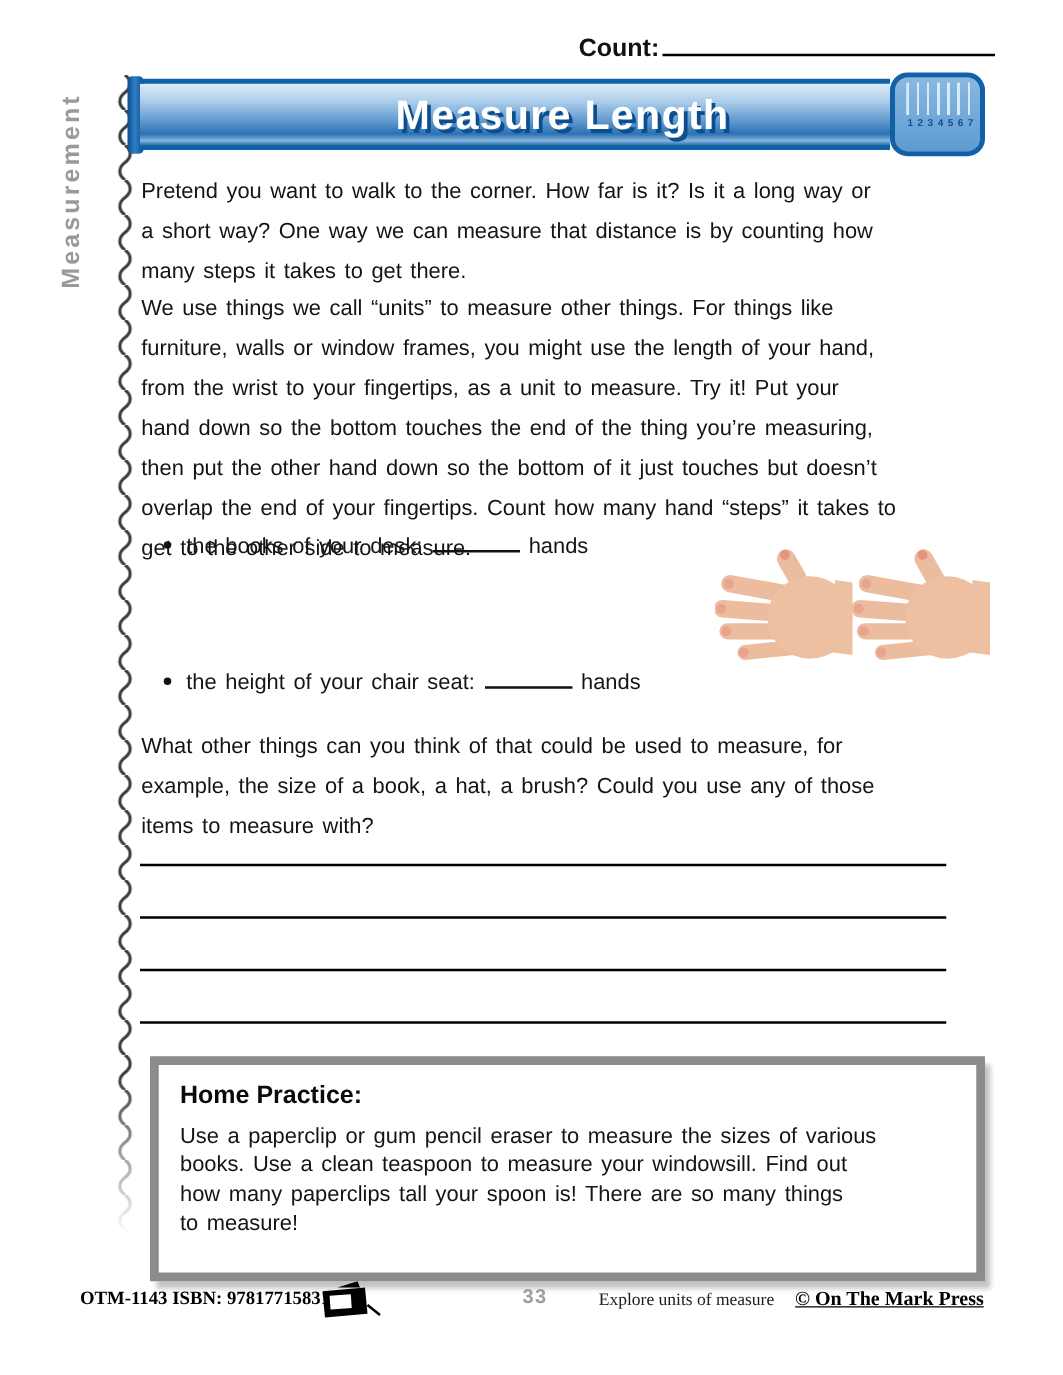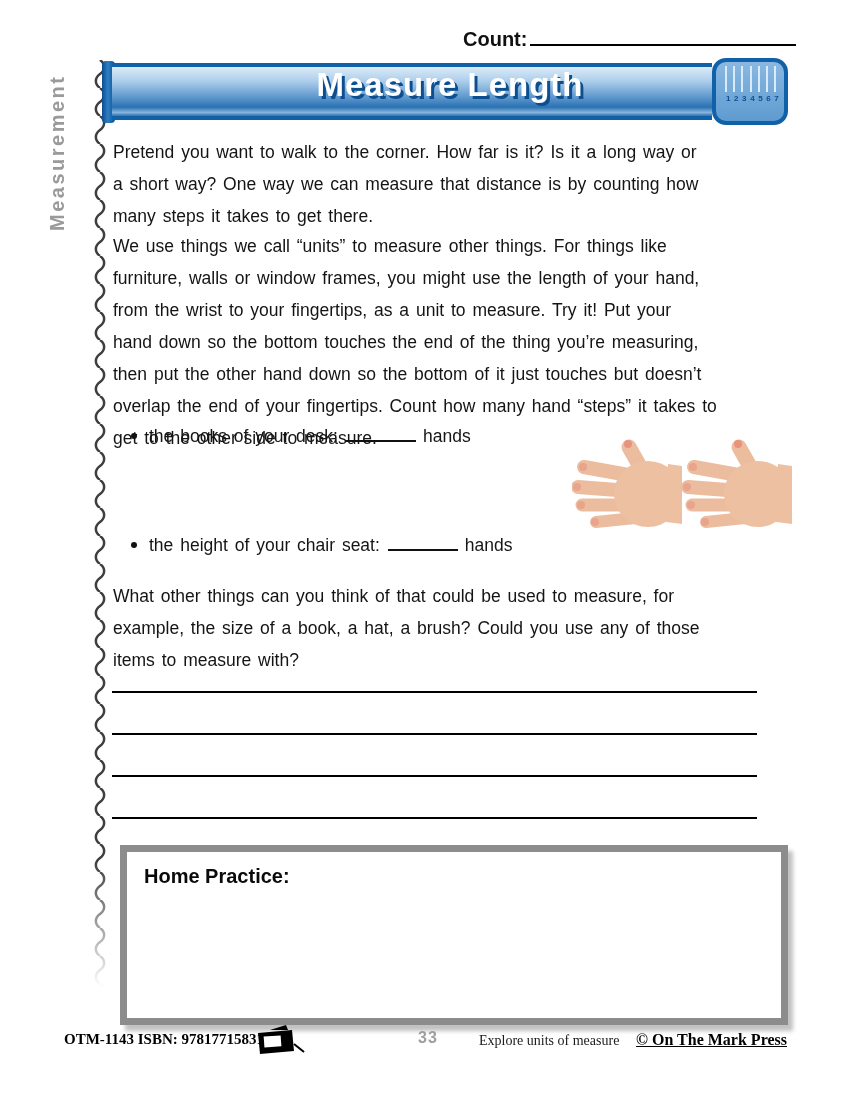--- a/index.html
+++ b/index.html
@@ -23,21 +23,21 @@
   .wave-wrap { position:absolute; left:91px; top:60px; width:18px; height:945px; }
   .wave-fade { position:absolute; left:88px; top:860px; width:26px; height:150px;
     background:linear-gradient(180deg, rgba(255,255,255,0) 0%, #ffffff 85%); }
 
   
   .banner-cap { position:absolute; left:102px; top:61px; width:13px; height:62px;
     background:linear-gradient(90deg,#0c4c8e,#2f7fc4 45%,#0c4c8e); border-radius:4px; }
   .banner-bar { position:absolute; left:112px; top:63px; width:600px; height:57px;
     border-top:4px solid #1161a8; border-bottom:4px solid #1161a8;
     background:linear-gradient(180deg,#dcebf7 0%,#aecfeb 28%,#5e97cd 62%,#2b72b3 82%,#87b5dd 93%,#2b72b3 100%); }
-  .banner-title { position:absolute; left:112px; top:63px; width:676px; height:44px;
+  .banner-title { position:absolute; left:112px; top:63px; width:676px; height:57px;
     display:flex; align-items:center; justify-content:center;
     font-size:33px; font-weight:bold; color:#ffffff; letter-spacing:1px;
     text-shadow:3px 3px 0 #0d4f8e; z-index:3; }
   .ruler { position:absolute; left:712px; top:58px; width:76px; height:67px;
     background:linear-gradient(180deg,#8ab8e2,#5f9bd0); border:4px solid #1161a8;
     border-radius:14px; z-index:2; }
   .ruler-ticks { position:absolute; top:4px; left:9px; width:56px; height:26px;
     background:repeating-linear-gradient(90deg,#d9eaf8 0 2px, rgba(0,0,0,0) 2px 8.2px); }
   .ruler-numbers { position:absolute; top:32px; left:10px; color:#0d4f94;
     font-size:8px; font-weight:bold; letter-spacing:3.6px; white-space:nowrap; }
@@ -153,20 +153,24 @@
     <use href="#hand" transform="translate(110,0)"></use>
   </svg>
 
   <div class="write-line wl-1"></div>
   <div class="write-line wl-2"></div>
   <div class="write-line wl-3"></div>
   <div class="write-line wl-4"></div>
 
   <div class="home-box">
     <div class="home-title">Home Practice:</div>
+    <div class="home-body">Use a paperclip or gum pencil eraser to measure the sizes of various
+books. Use a clean teaspoon to measure your windowsill. Find out
+how many paperclips tall your spoon is! There are so many things
+to measure!</div>
   </div>
 
   <div class="footer-code">OTM-1143  ISBN: 9781771583176</div>
   <svg class="sharpener" width="56" height="36" viewBox="0 0 56 36">
     <path d="M8 9 L42 6 L44 27 L10 30 Z" fill="#000"></path>
     <rect x="14" y="12" width="17" height="11" fill="#fff" transform="rotate(-4 22 17)"></rect>
     <path d="M20 6 L36 1 L38 6 Z" fill="#000"></path>
     <path d="M44 20 l10 8" stroke="#000" stroke-width="2" fill="none"></path>
   </svg>
   <div class="page-number">33</div>

